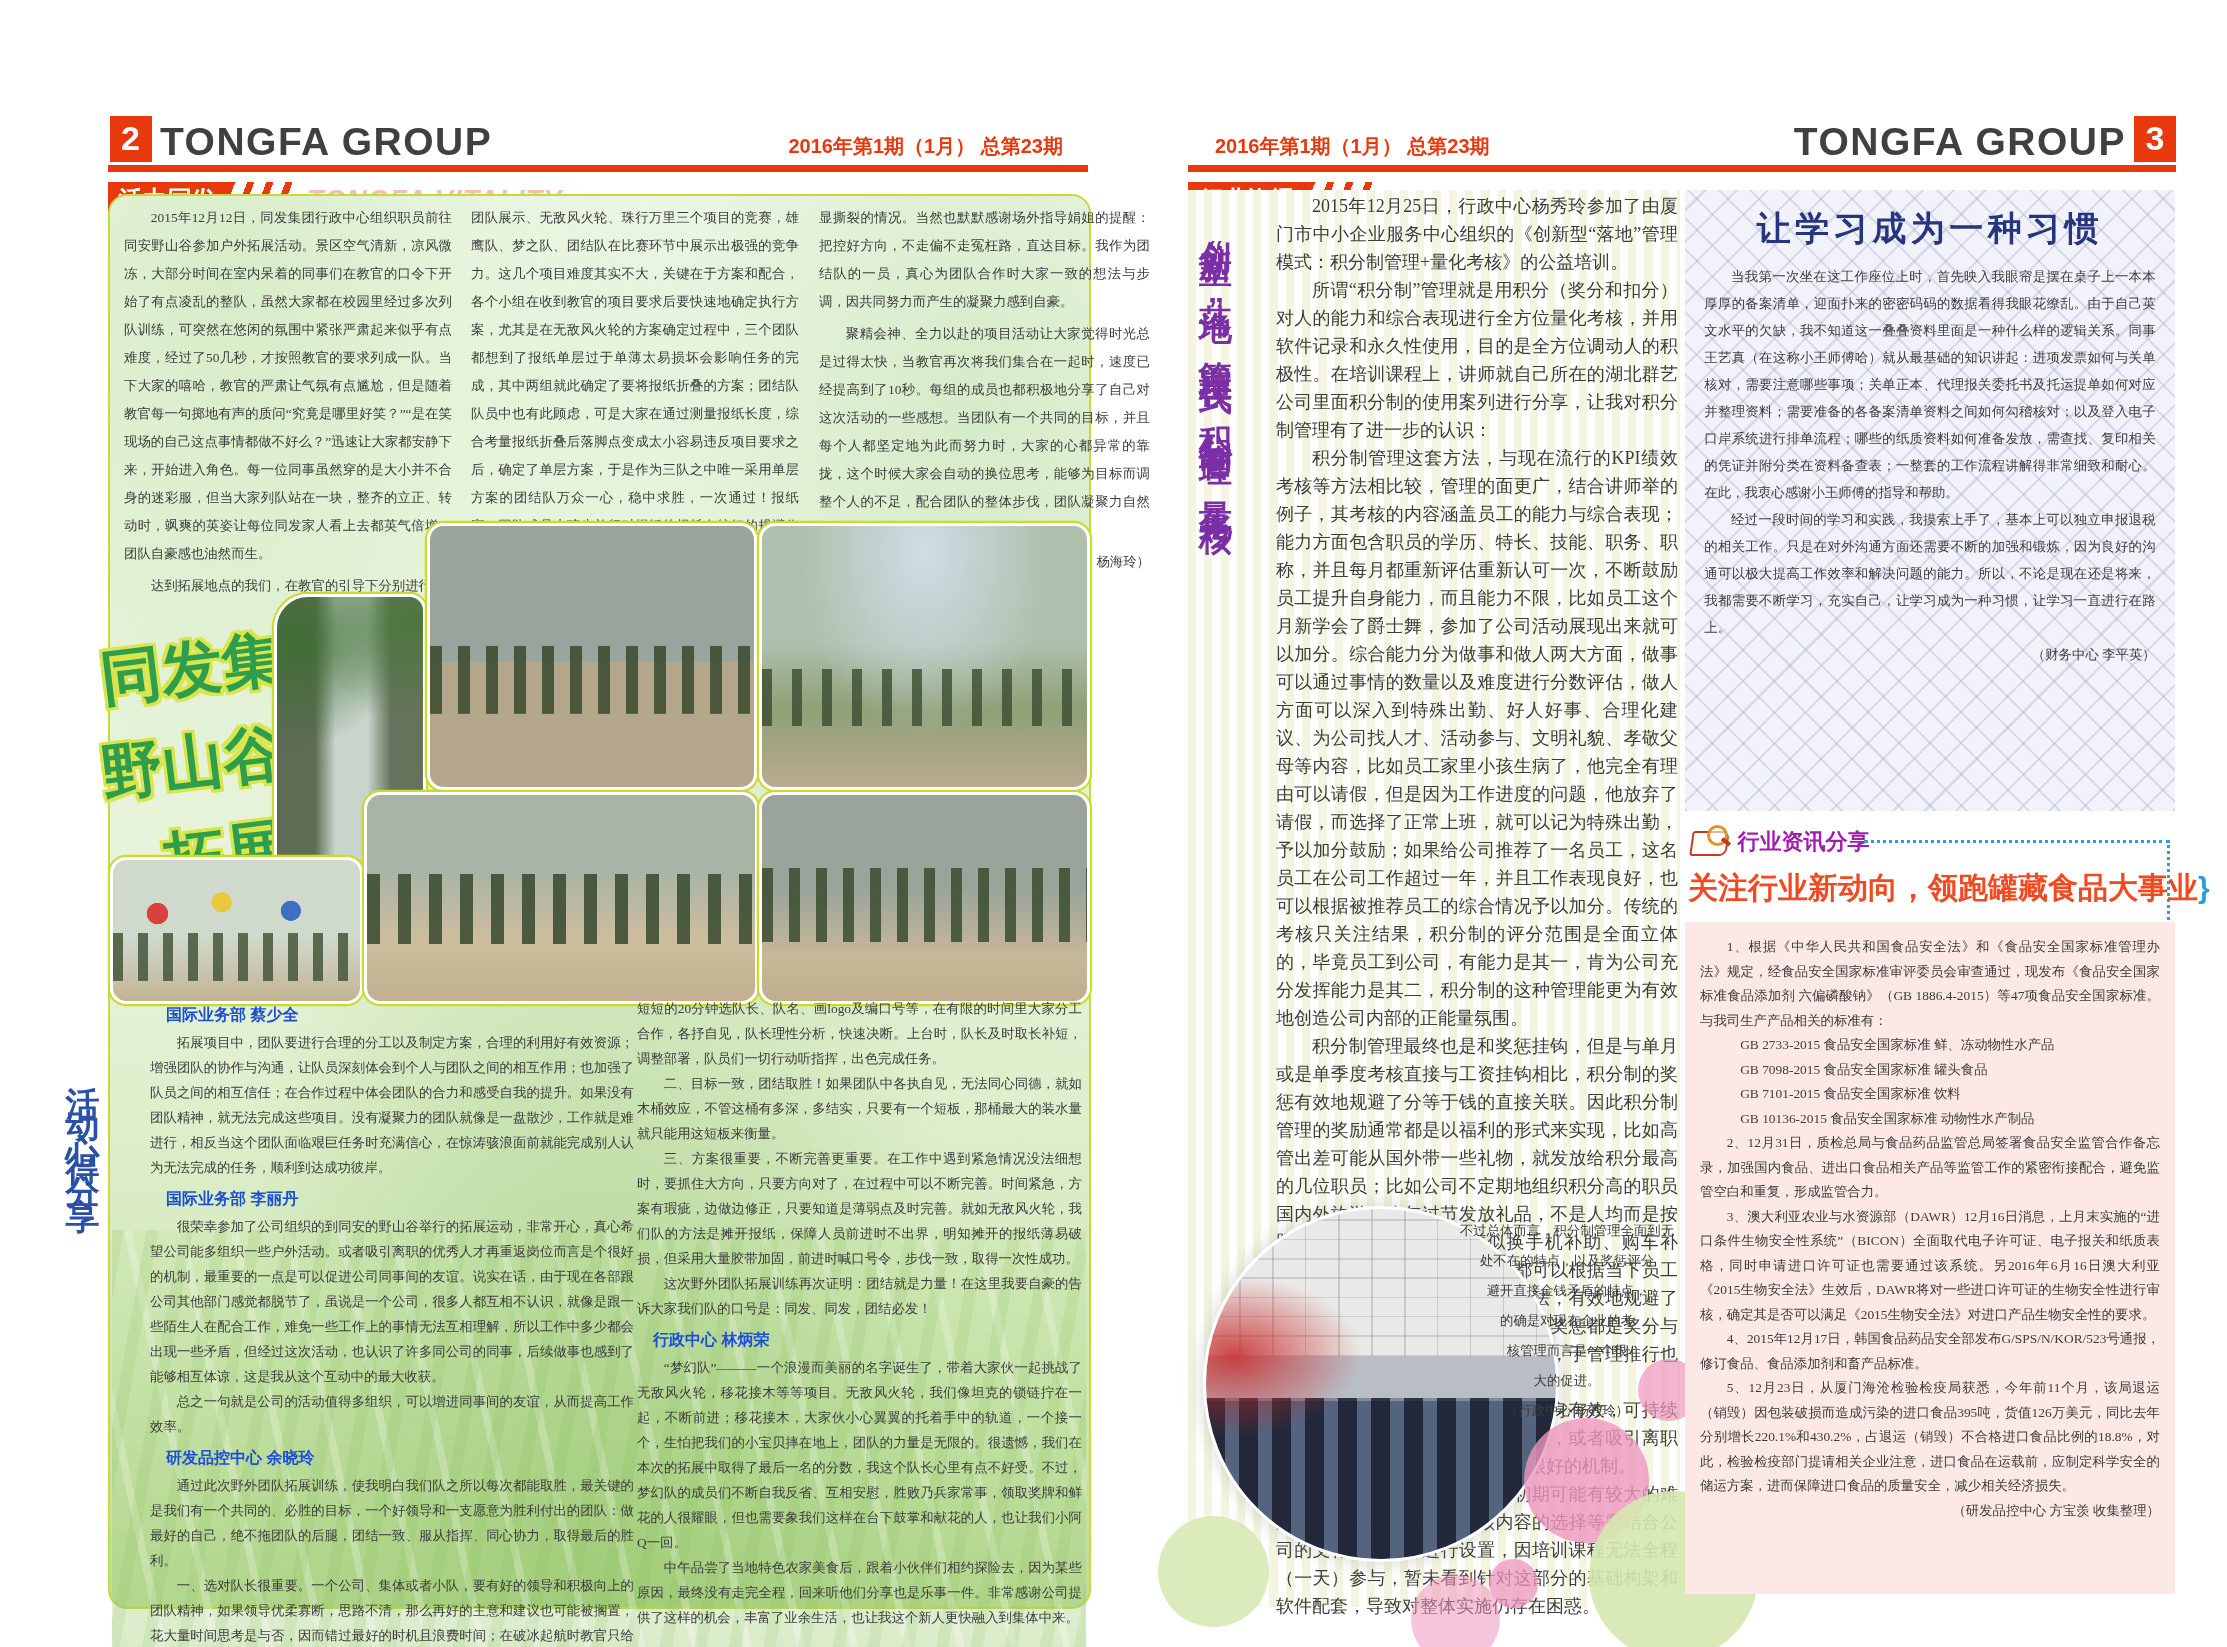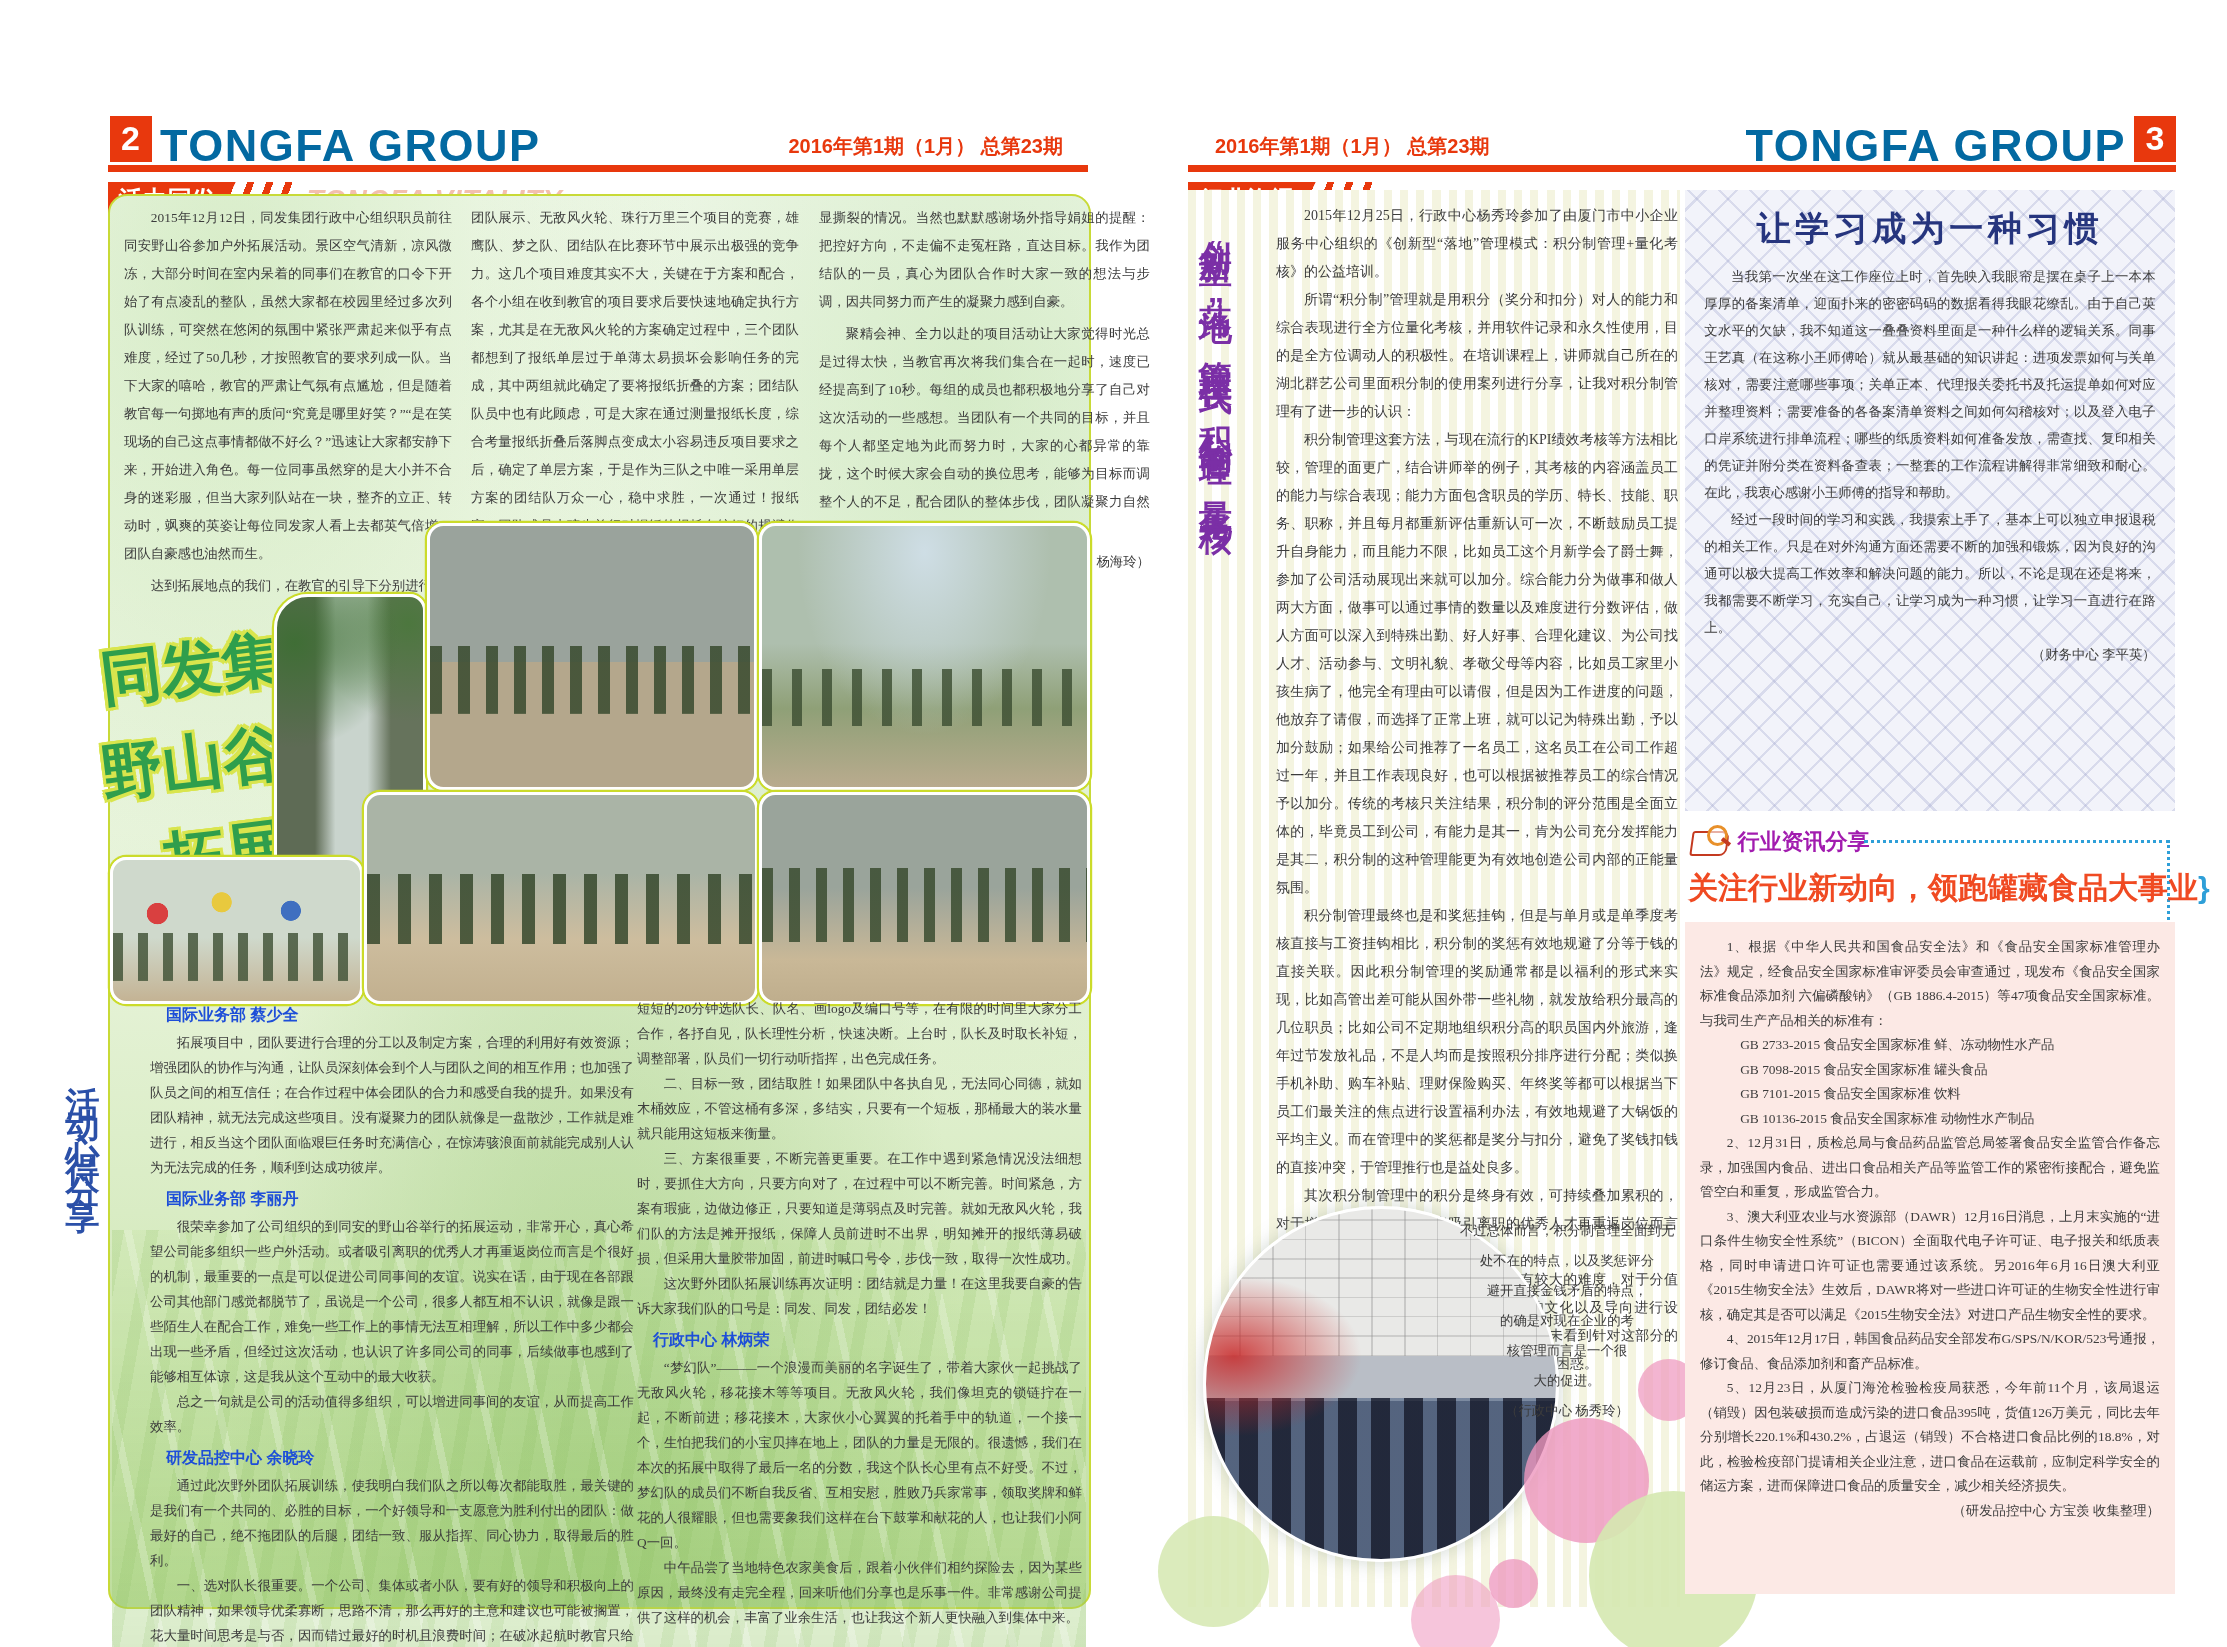--- a/index.html
+++ b/index.html
@@ -8,21 +8,21 @@
   .page{position:absolute;top:126px;height:1481px;}
   #page-left{left:108px;width:980px;}
   #page-right{left:1188px;width:988px;}
 
   
   .numbox{position:absolute;top:-10.4px;width:42px;height:46px;background:#e8380d;color:#fff;
           font-family:"Liberation Sans",sans-serif;font-weight:bold;font-size:34px;
           display:flex;align-items:center;justify-content:center;}
   #page-left .numbox{left:1.5px;} #page-right .numbox{right:0;}
   .logo{position:absolute;top:-6px;font-family:"Liberation Sans",sans-serif;font-weight:900;
-        font-size:45px;color:#0369a1;letter-spacing:1.5px;white-space:nowrap;}
+        font-size:39px;color:#404040;letter-spacing:1.5px;white-space:nowrap;}
   #page-left .logo{left:52px;} #page-right .logo{right:50px;}
   .issue{position:absolute;top:7px;font-family:"Liberation Sans",sans-serif;font-weight:bold;
          font-size:20px;color:#e8380d;white-space:nowrap;}
   #page-left .issue{right:25px;} #page-right .issue{left:27px;}
   .rule{position:absolute;top:39px;left:0;right:0;height:6.7px;background:#e8380d;}
   .banner{position:absolute;top:56px;left:0;height:39px;white-space:nowrap;}
   .banner-box{display:inline-block;background:#e8380d;color:#fff;font-family:"Liberation Sans",sans-serif;
          font-weight:bold;font-size:24.5px;line-height:36px;padding:0 19.3px 0 10.4px;
          clip-path:polygon(0 0,100% 0,86% 100%,0 100%);}
   .banner-stripes{display:inline-block;width:68px;height:36px;vertical-align:top;margin-left:-7.4px;
@@ -93,21 +93,21 @@
   #share-left{left:42px;width:484px;} #share-right{left:529px;width:445px;}
   .share p{margin:0;text-indent:2em;}
   .share .h{font-family:"Liberation Sans",sans-serif;font-weight:bold;font-size:16px;color:#1d4ed8;
       margin:6px 0 3px;text-indent:1em;}
 
   
   #stripebg{position:absolute;left:0;top:64px;width:492px;height:1417px;
       background:repeating-linear-gradient(90deg,#f4f4e0 0 8.2px,#ffffff 8.2px 16.3px);}
   #vheadline{position:absolute;left:4.5px;top:88px;height:950px;writing-mode:vertical-rl;text-orientation:upright;
       font-family:"Liberation Sans",sans-serif;font-weight:900;font-size:33px;letter-spacing:6.7px;color:#7b2fa6;}
-  #article{position:absolute;left:88px;top:76px;width:402px;font-size:14px;line-height:28px;text-align:justify;}
+  #article{position:absolute;left:88px;top:66px;width:402px;font-size:18px;line-height:28px;text-align:justify;}
   #article p{margin:0;text-indent:2em;}
   #circlephoto{position:absolute;left:15px;top:1080px;width:350px;height:350px;border-radius:50%;
       border:3px solid #fff;box-shadow:0 0 19.3px rgba(120,140,120,.35);
       background:
         radial-gradient(ellipse at 8% 42%,rgba(200,40,40,.85),rgba(0,0,0,0) 28%),
         repeating-linear-gradient(90deg,rgba(140,140,140,.35) 0 1.5px,rgba(0,0,0,0) 1.5px 33px) 0 0/100% 42% no-repeat,
         repeating-linear-gradient(0deg,rgba(140,140,140,.3) 0 1.5px,rgba(0,0,0,0) 1.5px 19.3px) 0 0/100% 42% no-repeat,
         repeating-linear-gradient(90deg,rgba(30,36,54,.9) 0 19.3px,rgba(90,110,140,.65) 19.3px 33px) 0 100%/100% 46% no-repeat,
         linear-gradient(180deg,#e9e9e7 0 42%,#b9bec6 42% 55%,#4a5166 55% 100%);}
   #wrapzone{position:absolute;left:260px;top:1090px;width:238px;font-size:13.4px;line-height:30px;text-align:center;}

